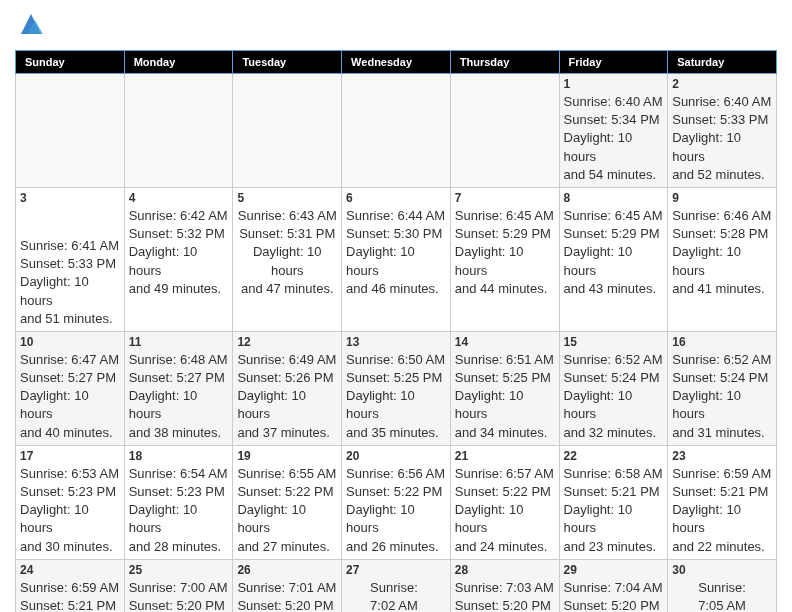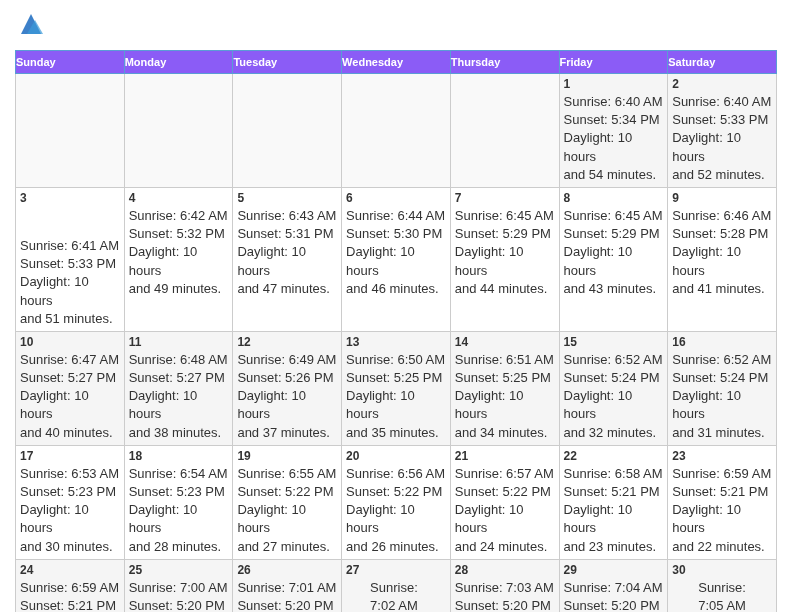--- a/index.html
+++ b/index.html
@@ -48,23 +48,23 @@
     .location-title {
       font-size: 14px;
       color: #555;
     }
     .calendar {
       width: 100%;
       border-collapse: collapse;
       font-size: 10px;
     }
     .calendar th {
-      background: #8b5cf6;
+      background: #000000;
       color: #fff;
-      padding: 5px 0;
+      padding: 5px 9px;
       text-align: left;
       font-size: 11px;
       font-weight: bold;
       border: 1px solid #5a9cd5;
     }
     .calendar td {
       border: 1px solid #ccc;
       vertical-align: top;
       padding: 3px 4px;
       width: calc(100% / 7);
@@ -162,21 +162,21 @@
           </td>
           <td>
             <span class="day-number">4</span>
             <div class="day-info" style="white-space: pre-line;">Sunrise: 6:42 AM
 Sunset: 5:32 PM
 Daylight: 10 hours
 and 49 minutes.</div>
           </td>
           <td>
             <span class="day-number">5</span>
-            <div class="day-info" style="white-space: pre-line;">Sunrise: 6:43 AM
+            <div class="day-info" style="white-space: pre-line; text-align: center;">Sunrise: 6:43 AM
 Sunset: 5:31 PM
 Daylight: 10 hours
 and 47 minutes.</div>
           </td>
           <td>
             <span class="day-number">6</span>
             <div class="day-info" style="white-space: pre-line;">Sunrise: 6:44 AM
 Sunset: 5:30 PM
 Daylight: 10 hours
 and 46 minutes.</div>

